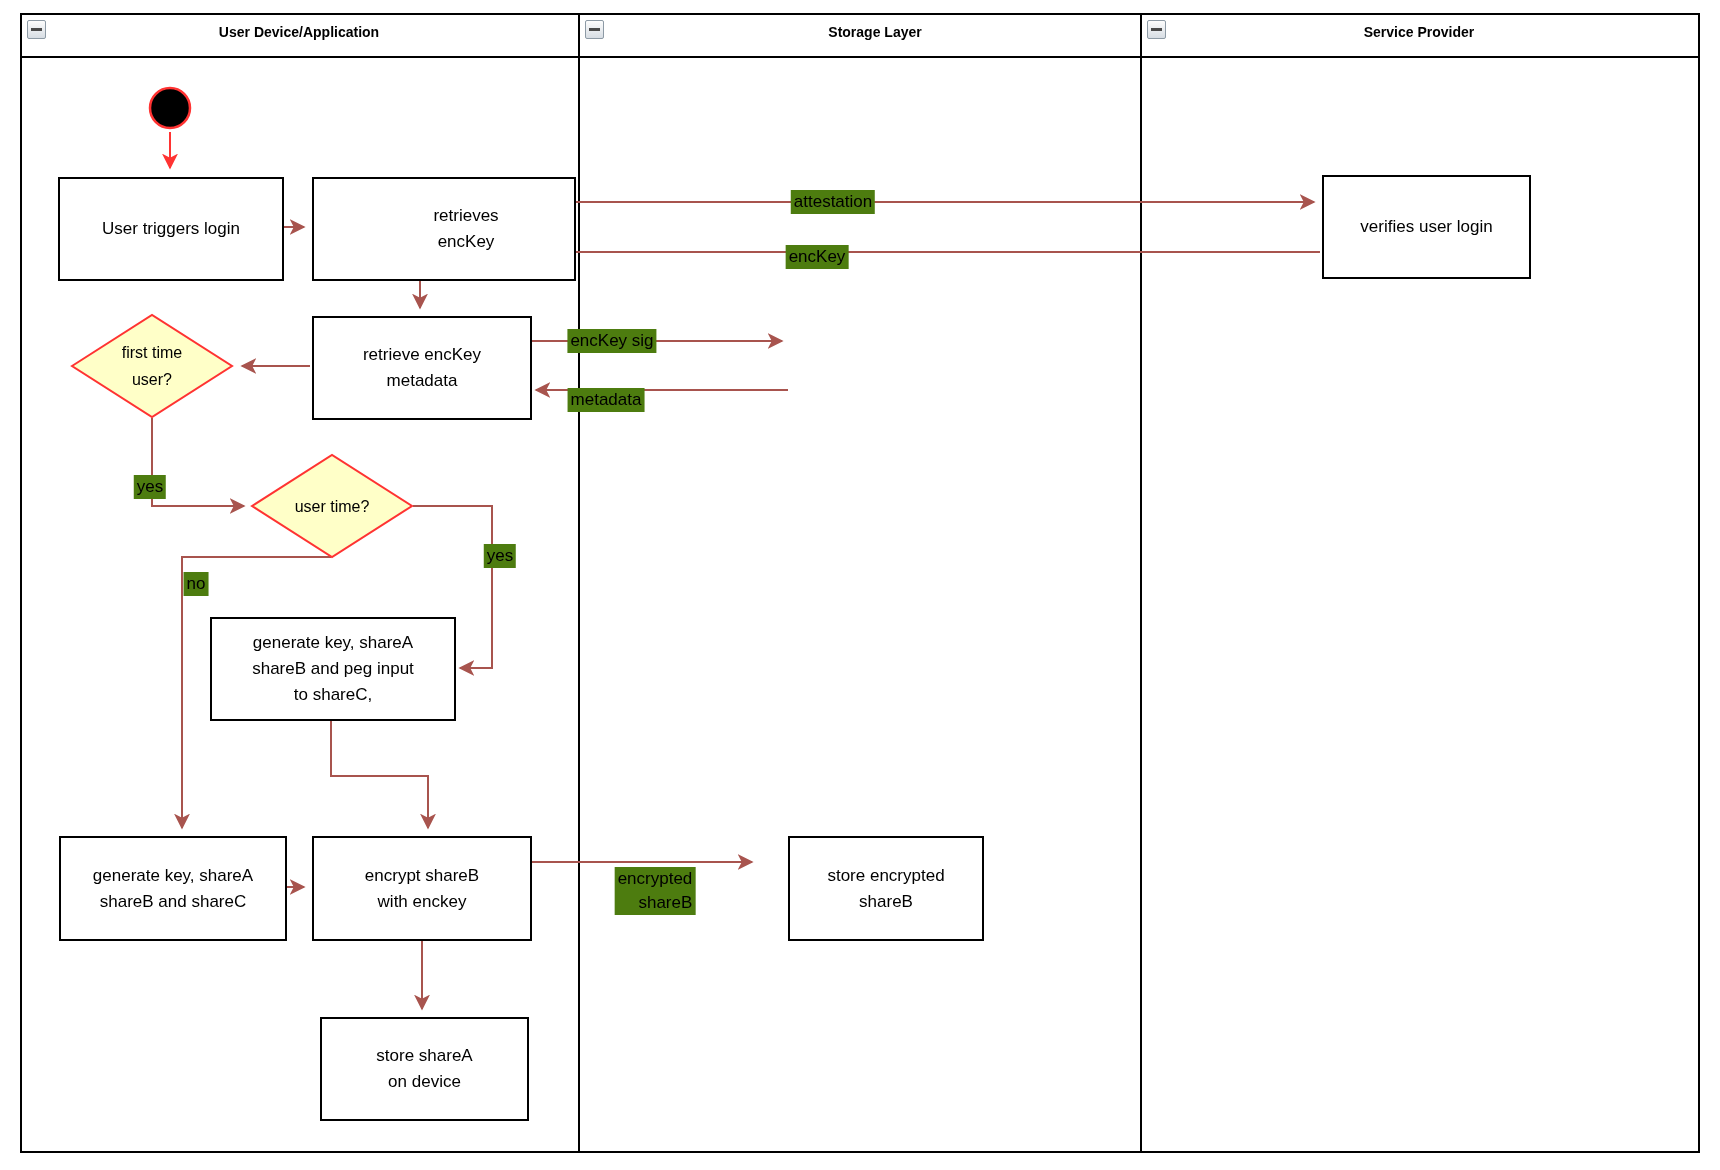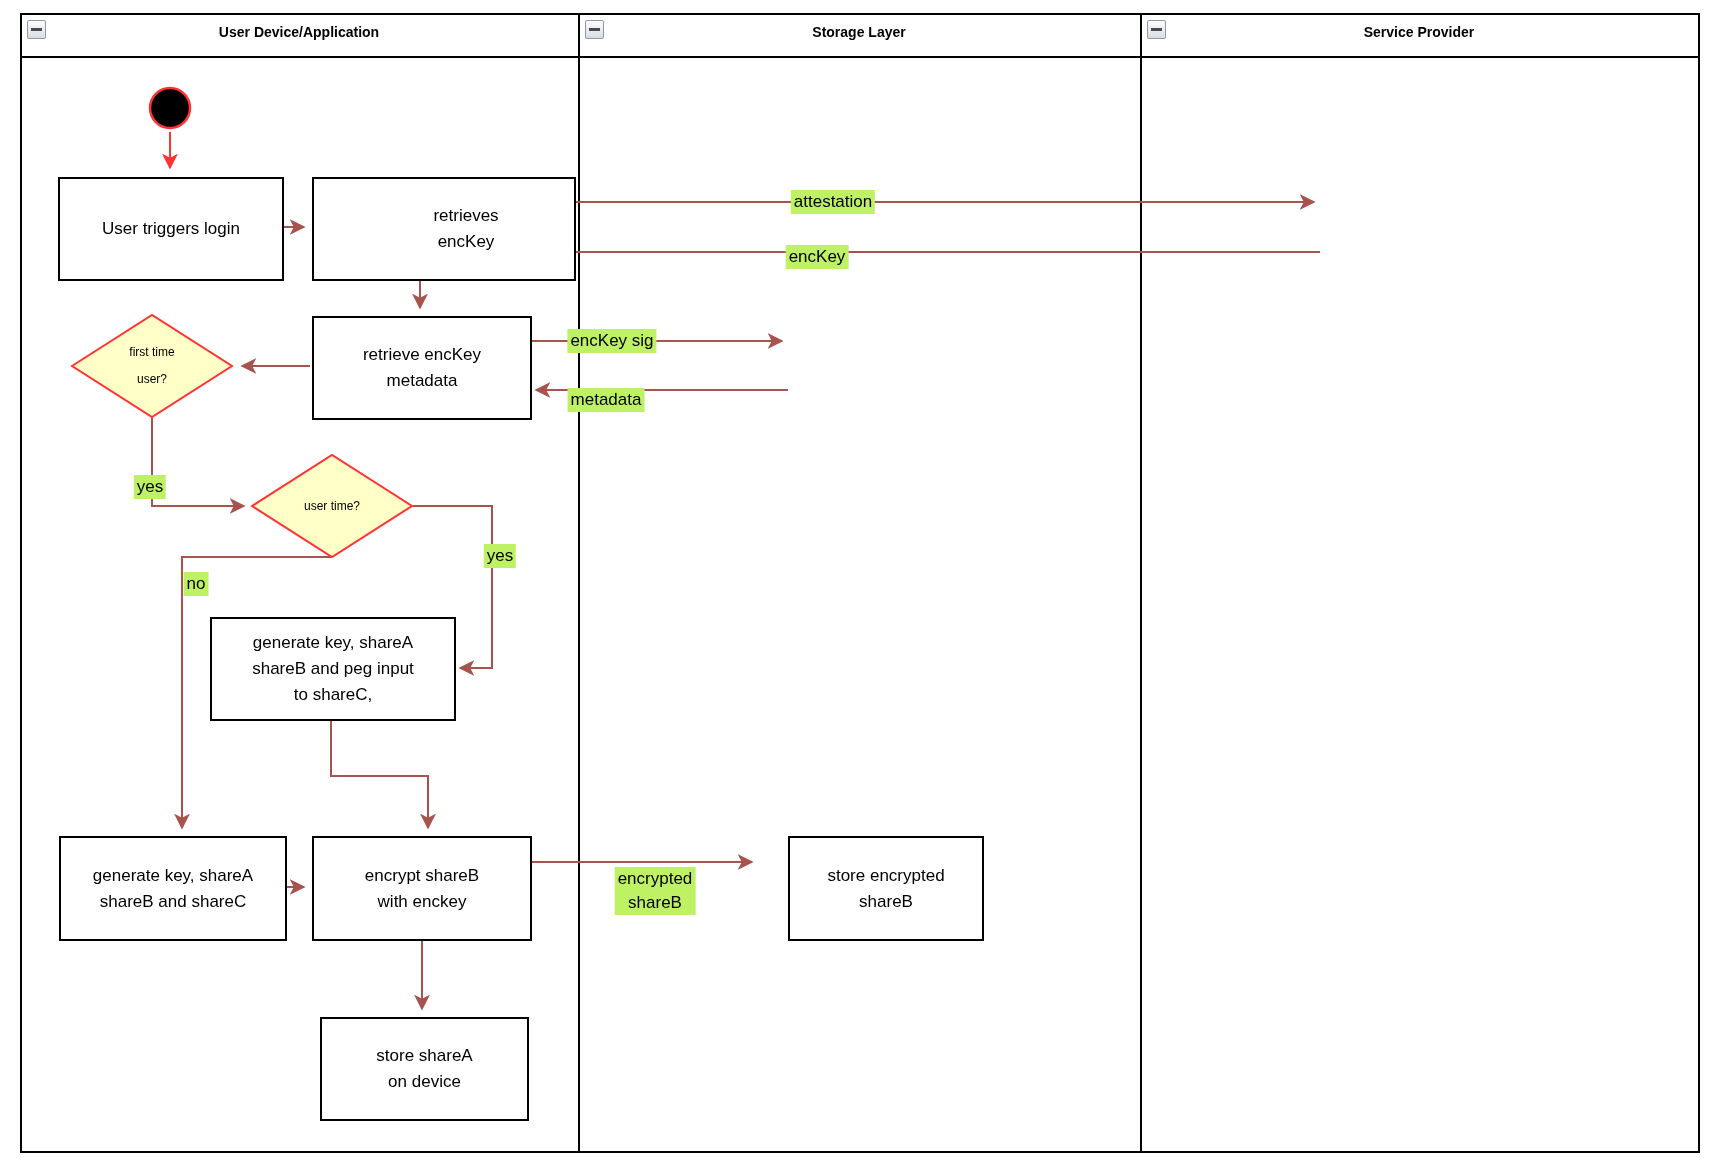--- a/index.html
+++ b/index.html
@@ -16,40 +16,40 @@
   .collapse-btn::after{content:"";position:absolute;left:3px;right:3px;top:7px;height:3px;background:#4a4a4a;}
 
   
   .node{position:absolute;background:#fff;border:2px solid #000;display:flex;
         align-items:center;justify-content:center;text-align:center;font-size:17px;
         line-height:26px;white-space:pre-line;z-index:2;}
   .node.nowrap{white-space:nowrap;}
 
   
   .diamond-label{position:absolute;display:flex;align-items:center;justify-content:center;
-        text-align:center;font-size:12px;line-height:27px;white-space:pre-line;z-index:2;}
+        text-align:center;font-size:16px;line-height:27px;white-space:pre-line;z-index:2;}
 
   
-  .edge-label{position:absolute;transform:translate(-50%,-50%);background:#bef264;
-        padding:0 3px;font-size:17px;line-height:24px;text-align:center;white-space:pre-line;z-index:3;}
+  .edge-label{position:absolute;transform:translate(-50%,-50%);background:#4d7c0f;
+        padding:0 3px;font-size:17px;line-height:24px;text-align:right;white-space:pre-line;z-index:3;}
 
   svg.wires{position:absolute;left:0;top:0;z-index:1;}
 </style>
 </head>
 <body>
 
 <div id="canvas">
 
   <div class="frame"></div>
   <div class="header-line"></div>
   <div class="divider" style="left:578px;"></div>
   <div class="divider" style="left:1140px;"></div>
 
   <div class="lane-title" style="left:20px;width:558px;">User Device/Application</div>
-  <div class="lane-title" style="left:578px;width:562px;">Storage Layer</div>
+  <div class="lane-title" style="left:578px;width:562px;padding-left:16px;">Storage Layer</div>
   <div class="lane-title" style="left:1140px;width:558px;">Service Provider</div>
 
   <div class="collapse-btn" style="left:27px;"></div>
   <div class="collapse-btn" style="left:585px;"></div>
   <div class="collapse-btn" style="left:1147px;"></div>
 
   <svg class="wires" width="1720" height="1170" viewBox="0 0 1720 1170">
     <defs>
       <marker id="ah" viewBox="0 0 10 10" refX="9" refY="5" markerWidth="8" markerHeight="8" orient="auto-start-reverse">
         <path d="M0,0 L10,5 L0,10 L2.6,5 Z" fill="#A8544E"></path>
@@ -79,20 +79,21 @@
 
     <polygon points="72,366 152,315 232,366 152,417" fill="#FFFFC8" stroke="#FF3332" stroke-width="2"></polygon>
     <polygon points="252,506 332,455 412,506 332,557" fill="#FFFFC8" stroke="#FF3332" stroke-width="2"></polygon>
   </svg>
 
   <div class="node" style="left:58px;top:177px;width:222px;height:100px;">User triggers login</div>
   <div class="node" style="left:312px;top:177px;width:216px;height:100px;padding-left:44px;">retrieves
 encKey</div>
   <div class="node" style="left:312px;top:316px;width:216px;height:100px;">retrieve encKey
 metadata</div>
+  <div class="node" style="left:1322px;top:175px;width:205px;height:100px;">verifies user login</div>
   <div class="node" style="left:210px;top:617px;width:242px;height:100px;">generate key, shareA
 shareB and peg input
 to shareC,</div>
   <div class="node" style="left:59px;top:836px;width:224px;height:101px;">generate key, shareA
 shareB and shareC</div>
   <div class="node" style="left:312px;top:836px;width:216px;height:101px;">encrypt shareB
 with enckey</div>
   <div class="node" style="left:760px;top:836px;width:192px;height:101px;margin-left:28px;">store encrypted
 shareB</div>
   <div class="node" style="left:320px;top:1017px;width:205px;height:100px;">store shareA

